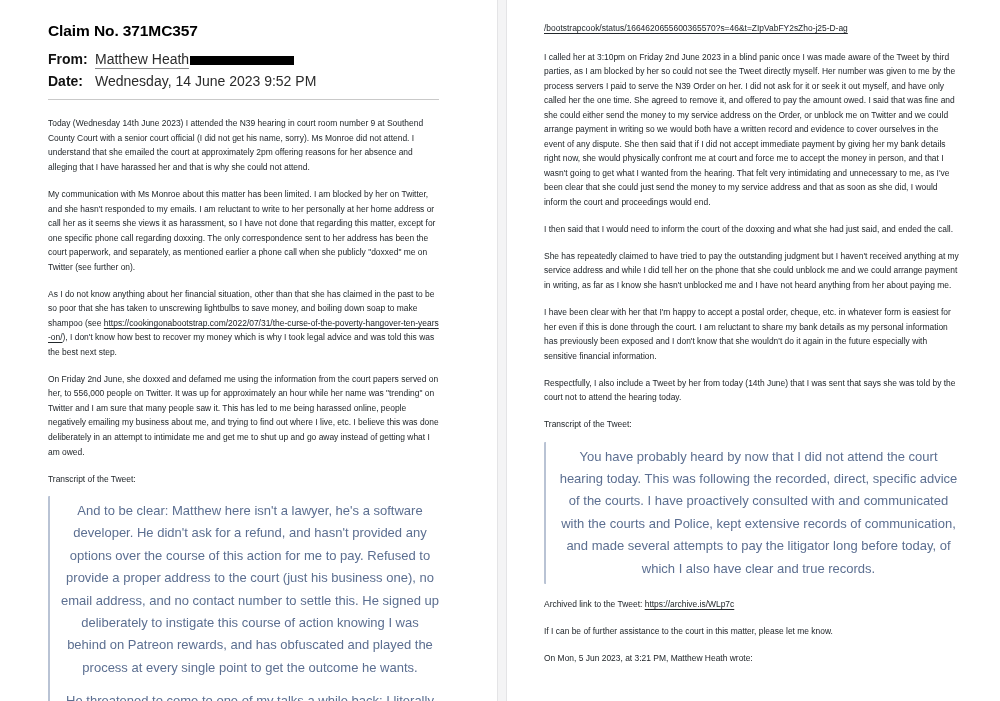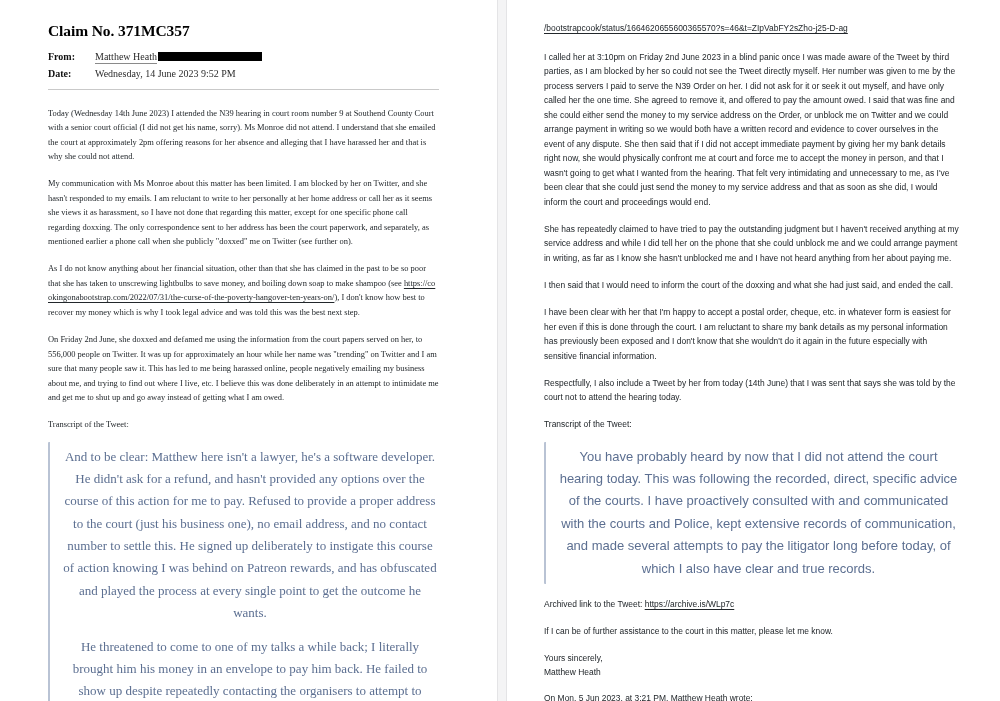--- a/index.html
+++ b/index.html
@@ -20,21 +20,21 @@
     height: 701px;
     display: flex;
     background: #ffffff;
   }
   .page {
     background: #ffffff;
     position: relative;
     height: 701px;
     overflow: hidden;
   }
-  .page-left  { width: 497px; padding: 22px 58px 0 48px; font-family: Liberation Serif, serif; }
+  .page-left  { width: 497px; padding: 22px 58px 0 48px; }
   .page-gap {
     width: 10px;
     height: 701px;
     background: #ffffff;
     border-left: 1px solid #e4e4e6;
     border-right: 1px solid #e4e4e6;
     flex: 0 0 10px;
   }
   .page-gap-inner {
     width: 100%;
@@ -49,21 +49,21 @@
     font-weight: bold;
     color: #000000;
     letter-spacing: -0.1px;
     margin: 0 0 8px 0;
     line-height: 1.2;
   }
   .hdr-table { width: 100%; border-collapse: collapse; }
   .hdr-table tr td {
     padding: 1.5px 0;
     vertical-align: top;
-    font-size: 10px;
+    font-size: 14px;
     line-height: 1.35;
   }
   .hdr-label {
     font-weight: bold;
     color: #111111;
     width: 47px;
     white-space: nowrap;
   }
   .hdr-value { color: #2b2b2b; }
   .hdr-value .underlined {
@@ -170,35 +170,31 @@
   </div>
 
   <div class="page-gap">
     <div class="page-gap-inner"></div>
   </div>
 
   <div class="page page-right">
     <a class="topurl" href="#">/bootstrapcook/status/1664620655600365570?s=46&amp;t=ZIpVabFY2sZho-j25-D-ag</a>
 
     <p class="para">I called her at 3:10pm on Friday 2nd June 2023 in a blind panic once I was made aware of the Tweet by third parties, as I am blocked by her so could not see the Tweet directly myself. Her number was given to me by the process servers I paid to serve the N39 Order on her. I did not ask for it or seek it out myself, and have only called her the one time. She agreed to remove it, and offered to pay the amount owed. I said that was fine and she could either send the money to my service address on the Order, or unblock me on Twitter and we could arrange payment in writing so we would both have a written record and evidence to cover ourselves in the event of any dispute. She then said that if I did not accept immediate payment by giving her my bank details right now, she would physically confront me at court and force me to accept the money in person, and that I wasn't going to get what I wanted from the hearing. That felt very intimidating and unnecessary to me, as I've been clear that she could just send the money to my service address and that as soon as she did, I would inform the court and proceedings would end.</p>
+    <p class="para">I then said that I would need to inform the court of the doxxing and what she had just said, and ended the call.</p>
     <p class="para">She has repeatedly claimed to have tried to pay the outstanding judgment but I haven't received anything at my service address and while I did tell her on the phone that she could unblock me and we could arrange payment in writing, as far as I know she hasn't unblocked me and I have not heard anything from her about paying me.</p>
-    <p class="para">I then said that I would need to inform the court of the doxxing and what she had just said, and ended the call.</p>
     <p class="para">I have been clear with her that I'm happy to accept a postal order, cheque, etc. in whatever form is easiest for her even if this is done through the court. I am reluctant to share my bank details as my personal information has previously been exposed and I don't know that she wouldn't do it again in the future especially with sensitive financial information.</p>
     <p class="para">Respectfully, I also include a Tweet by her from today (14th June) that I was sent that says she was told by the court not to attend the hearing today.</p>
     <p class="para label-line">Transcript of the Tweet:</p>
 
     <blockquote class="tweet-quote">
       <p>You have probably heard by now that I did not attend the court hearing today. This was following the recorded, direct, specific advice of the courts. I have proactively consulted with and communicated with the courts and Police, kept extensive records of communication, and made several attempts to pay the litigator long before today, of which I also have clear and true records.</p>
     </blockquote>
 
     <p class="para"><span>Archived link to the Tweet: </span><a class="link" href="#">https://archive.is/WLp7c</a></p>
 
     <p class="para">If I can be of further assistance to the court in this matter, please let me know.</p>
 
-    <p class="para tight">
-      <span class="sig-line">Yours sincerely,</span><br>
-      <span class="sig-line">Matthew Heath</span>
-    </p>
 
     <p class="para">On Mon, 5 Jun 2023, at 3:21 PM, Matthew Heath wrote:</p>
   </div>
 
 </div>
 
 </body></html>

